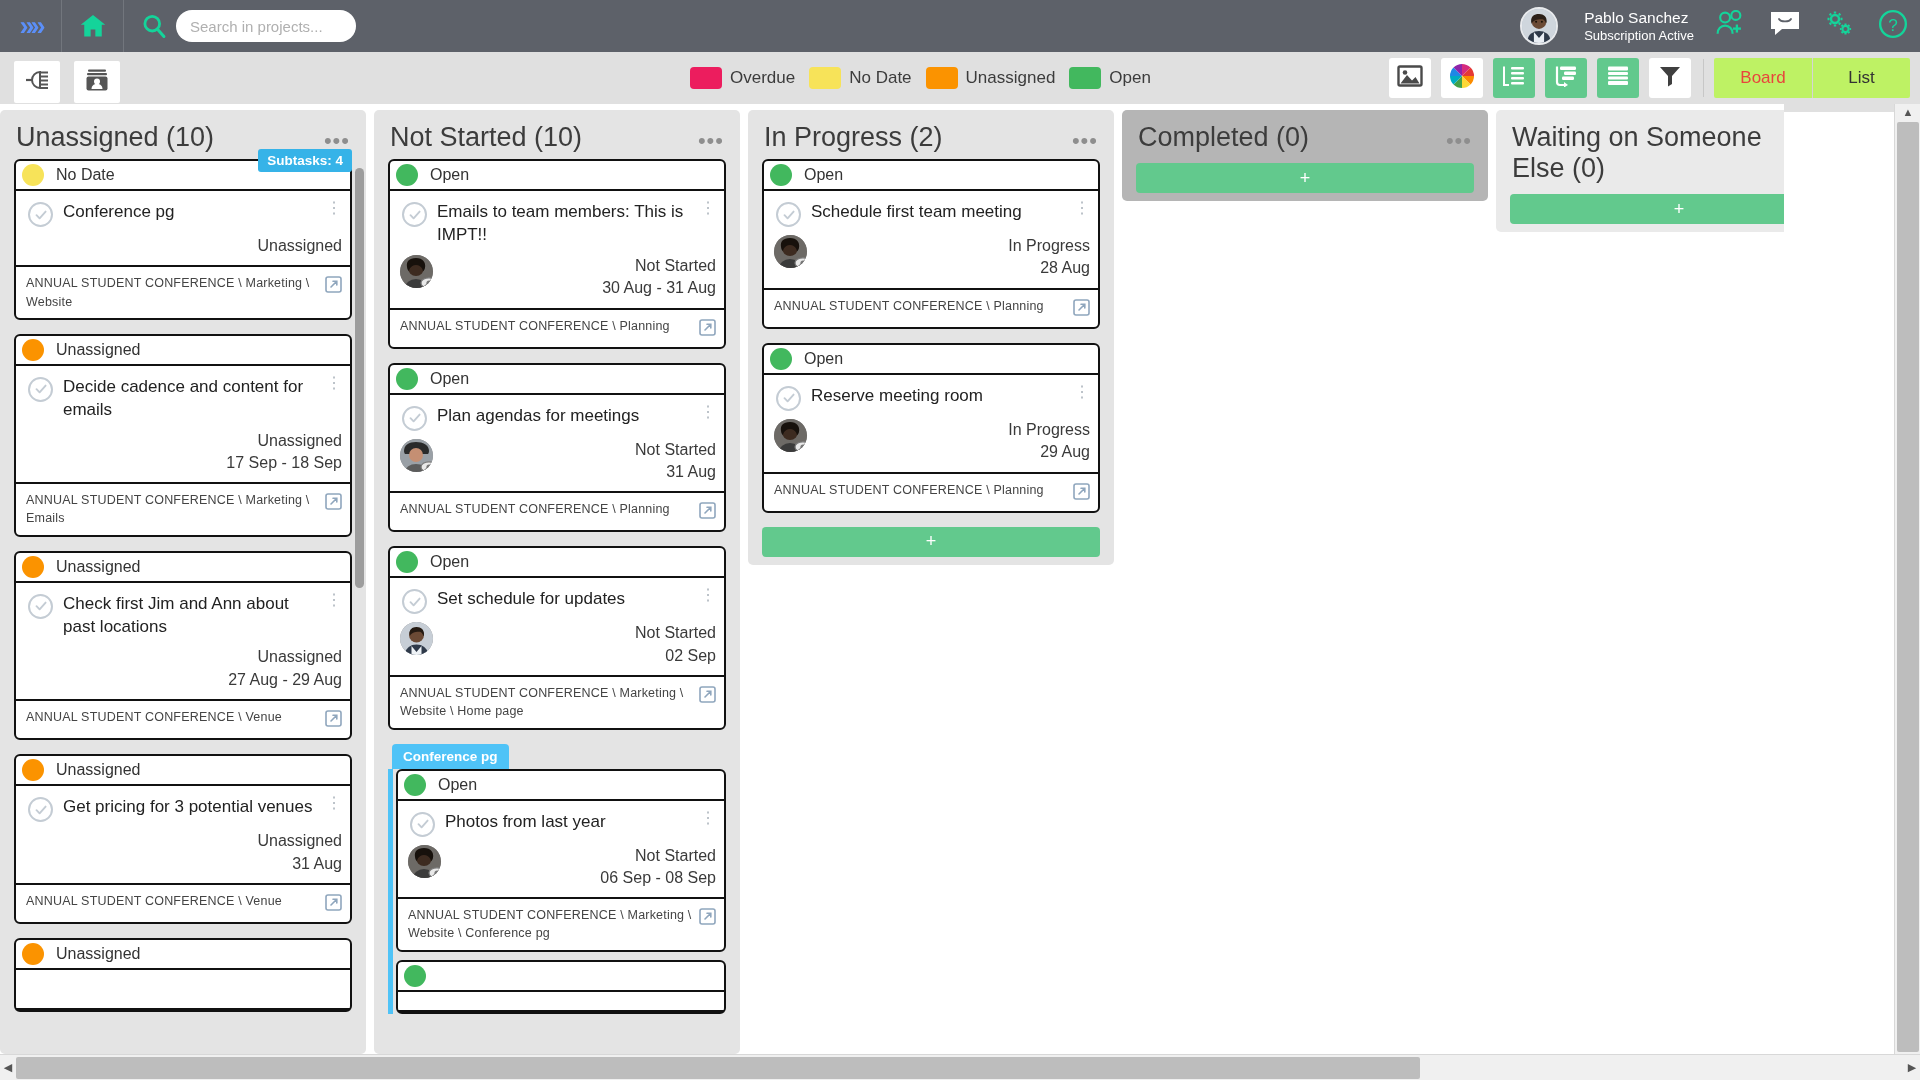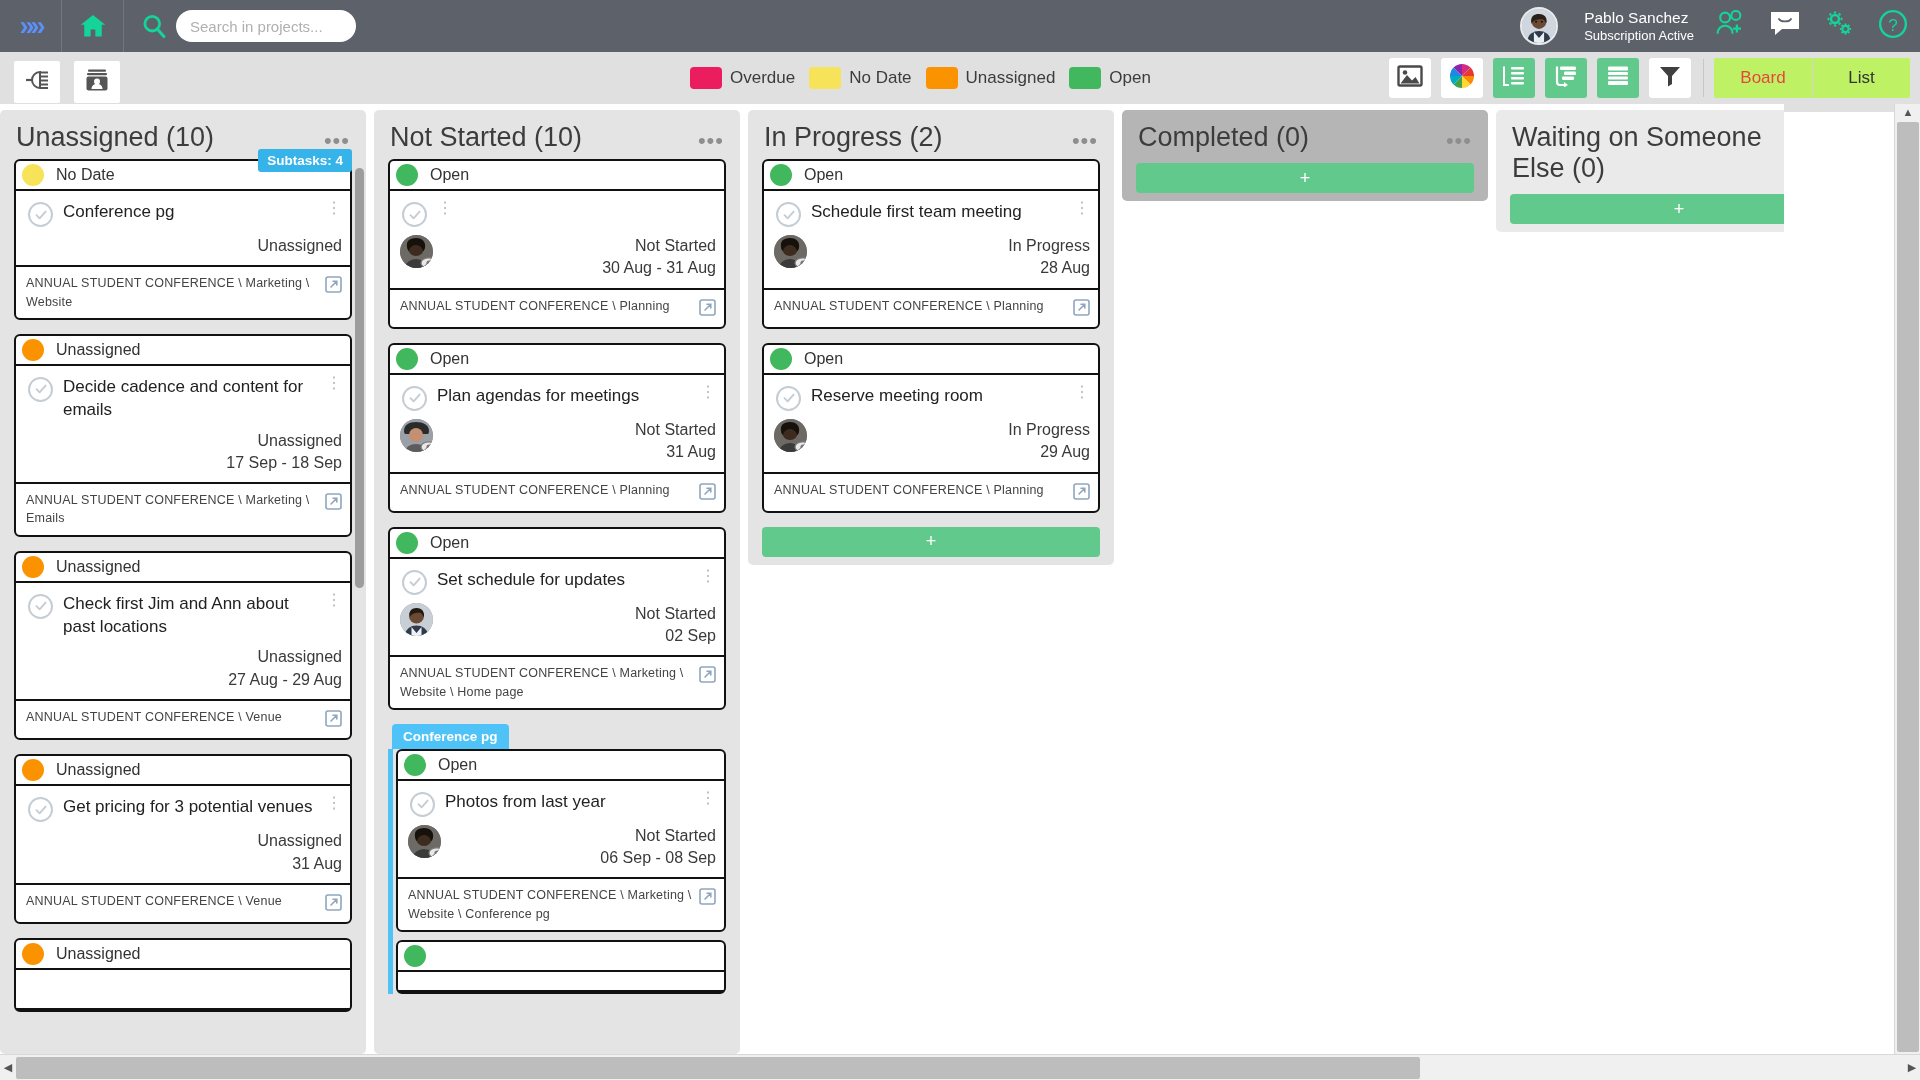--- a/index.html
+++ b/index.html
@@ -578,20 +578,21 @@
             <span class="dot" style="background:#42b85e"></span>
             <span class="status-label">Open</span>
           </div>
           <div class="card-main">
             <div class="card-row1">
               <span class="check-circle">
                 <svg width="14" height="14" viewBox="0 0 14 14">
                     <path d="M2.5 7.2 L5.6 10.3 L11.6 3.6" fill="none" stroke="#c4ccd4" stroke-width="1.9" stroke-linecap="round" stroke-linejoin="round"></path>
                   </svg>
               </span>
+              <span class="card-title">Emails to team members: This is IMPT!!</span>
               <span class="kebab">
                   <i>⋮</i>
                 </span>
             </div>
             <div class="card-row2">
               <span class="assignee">
                 <svg viewBox="0 0 33 33" width="33" height="33">
                   <rect width="33" height="33" fill="#6d6a66"></rect>
                   <circle cx="16" cy="13" r="8" fill="#3d2b20"></circle>
                   <path d="M16 3c7 0 10 4.5 9 10-.5 2.5-2 3-2 3S22 10 16 10 9 16 9 16s-1.8-1-2-4C6 6.5 9 3 16 3z" fill="#17110c"></path>

